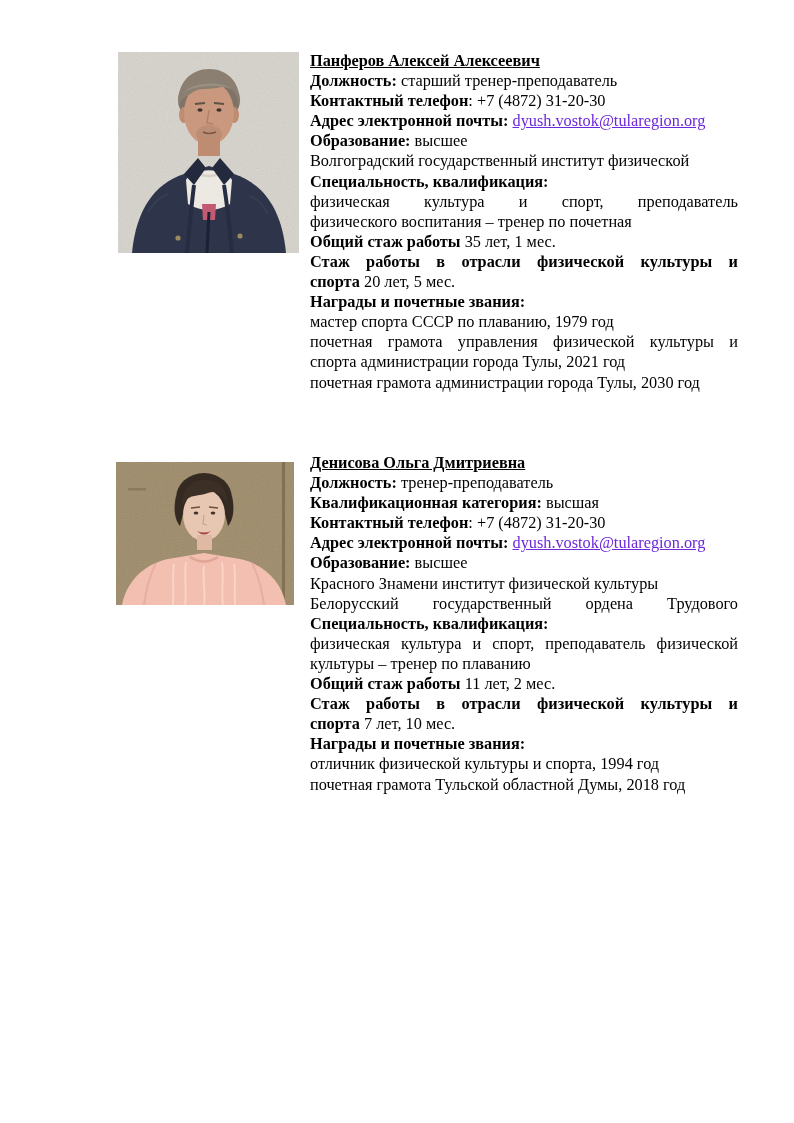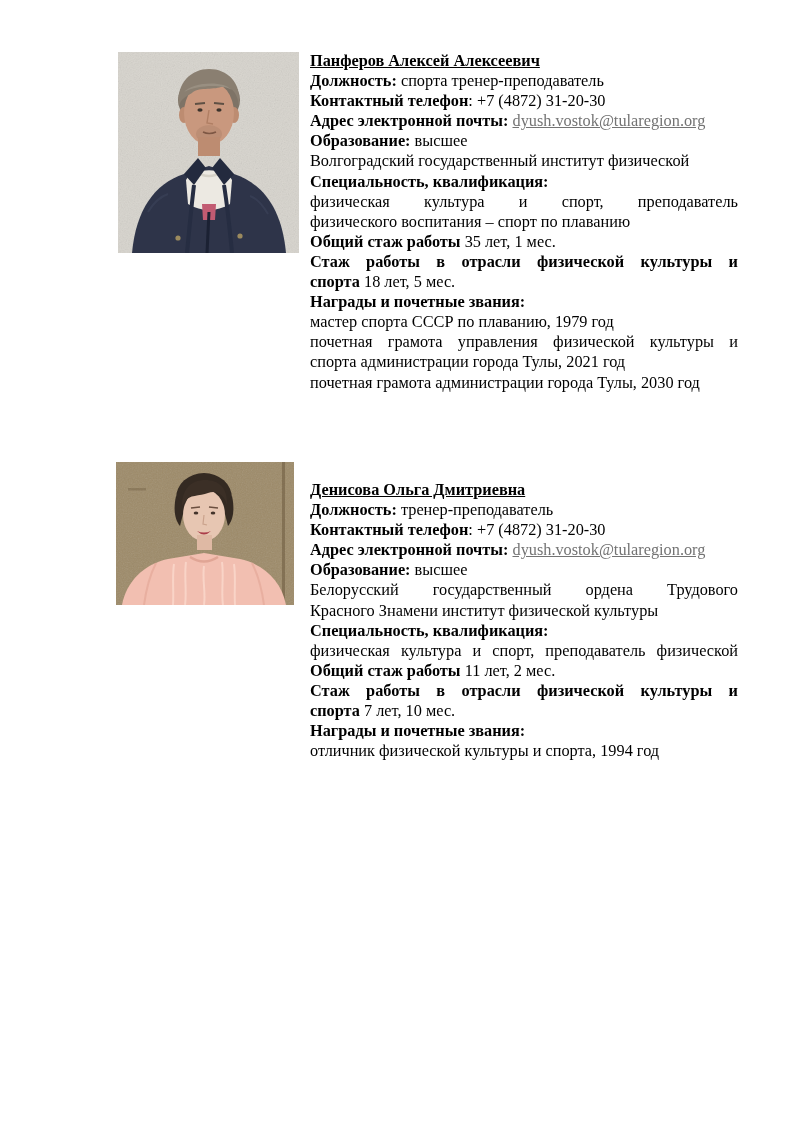--- a/index.html
+++ b/index.html
@@ -8,26 +8,26 @@
     font-family:"Liberation Serif","DejaVu Serif",serif; color:#000;
     overflow:hidden;
     text-decoration:underline;
   }
   .photo { position:absolute; overflow:hidden; }
   .photo svg { display:block; }
   .photo-1 { left:118px; top:52px; width:181px; height:201px; }
   .photo-2 { left:116px; top:462px; width:178px; height:143px; }
   .textcol { position:absolute; left:310px; width:428px; font-size:16.3px; line-height:20.1px; }
   .textcol-1 { top:51px; }
-  .textcol-2 { top:480px; }
+  .textcol-2 { top:453px; }
   .textcol p, .textcol .line { margin:0; }
   .line.j { text-align:justify; text-align-last:justify; }
   .person-name { font-weight:bold; text-decoration:underline; }
   b { font-weight:bold;text-align:right; }
-  a.email { color:#737373; text-decoration:underline; cursor:pointer;margin-top:12px; }
+  a.email { color:#6d28d9; text-decoration:underline; cursor:pointer;margin-top:12px; }
 </style>
 </head>
 <body>
 
 <div class="page">
 
   <div class="photo photo-1">
     <svg width="181" height="201" viewBox="0 0 181 201" xmlns="http://www.w3.org/2000/svg">
       <defs>
         <filter id="grain1" x="0" y="0" width="100%" height="100%">
@@ -63,31 +63,31 @@
       <path d="M91,160 L89,201" stroke="#1b2133" stroke-width="3" fill="none"></path>
       <path d="M30,160 C36,150 44,144 50,142" stroke="#3a4158" stroke-width="2" fill="none" opacity="0.7"></path>
       <path d="M150,162 C144,152 138,146 132,144" stroke="#3a4158" stroke-width="2" fill="none" opacity="0.7"></path>
       <circle cx="60" cy="186" r="2.6" fill="#9b8a5e"></circle>
       <circle cx="122" cy="184" r="2.6" fill="#9b8a5e"></circle>
     </svg>
   </div>
 
   <div class="textcol textcol-1">
     <p><span class="person-name">Панферов Алексей Алексеевич</span></p>
-    <p><b>Должность:</b><span> спорта тренер-преподаватель</span></p>
+    <p><b>Должность:</b><span> старший тренер-преподаватель</span></p>
     <p><b>Контактный телефон</b><span>: +7 (4872) 31-20-30</span></p>
     <p><b>Адрес электронной почты: </b><a class="email" href="#">dyush.vostok@tularegion.org</a></p>
     <p><b>Образование:</b><span> высшее</span></p>
     <div class="line">Волгоградский государственный институт физической</div>
     <p><b>Специальность, квалификация:</b></p>
     <div class="line j">физическая культура и спорт, преподаватель</div>
-    <div class="line">физического воспитания – спорт по плаванию</div>
+    <div class="line">физического воспитания – тренер по почетная</div>
     <p><b>Общий стаж работы</b><span> 35 лет, 1 мес.</span></p>
     <div class="line j"><b>Стаж работы в отрасли физической культуры и</b></div>
-    <div class="line"><b>спорта</b><span> 18 лет, 5 мес.</span></div>
+    <div class="line"><b>спорта</b><span> 20 лет, 5 мес.</span></div>
     <p><b>Награды и почетные звания:</b></p>
     <div class="line">мастер спорта СССР по плаванию, 1979 год</div>
     <div class="line j">почетная грамота управления физической культуры и</div>
     <div class="line">спорта администрации города Тулы, 2021 год</div>
     <div class="line">почетная грамота администрации города Тулы, 2030 год</div>
   </div>
 
   <div class="photo photo-2">
     <svg width="178" height="143" viewBox="0 0 178 143" xmlns="http://www.w3.org/2000/svg">
       <defs>
@@ -121,27 +121,30 @@
       <path d="M106,100 C108,114 105,130 107,143" stroke="#f9d6ca" stroke-width="2" fill="none" opacity="0.9"></path>
       <path d="M118,102 C120,116 118,130 119,143" stroke="#f9d6ca" stroke-width="2" fill="none" opacity="0.9"></path>
       <path d="M40,101 C34,113 30,128 28,143" stroke="#e4a899" stroke-width="2" fill="none" opacity="0.7"></path>
       <path d="M136,101 C142,113 146,128 148,143" stroke="#e4a899" stroke-width="2" fill="none" opacity="0.7"></path>
     </svg>
   </div>
 
   <div class="textcol textcol-2">
     <p><span class="person-name">Денисова Ольга Дмитриевна</span></p>
     <p><b>Должность:</b><span> тренер-преподаватель</span></p>
+    <p><b>Квалификационная категория:</b><span> высшая</span></p>
     <p><b>Контактный телефон</b><span>: +7 (4872) 31-20-30</span></p>
     <p><b>Адрес электронной почты: </b><a class="email" href="#">dyush.vostok@tularegion.org</a></p>
     <p><b>Образование:</b><span> высшее</span></p>
+    <div class="line">Красного Знамени институт физической культуры</div>
     <div class="line j">Белорусский государственный ордена Трудового</div>
-    <div class="line">Красного Знамени институт физической культуры</div>
     <p><b>Специальность, квалификация:</b></p>
     <div class="line j">физическая культура и спорт, преподаватель физической</div>
+    <div class="line">культуры – тренер по плаванию</div>
     <p><b>Общий стаж работы</b><span> 11 лет, 2 мес.</span></p>
     <div class="line j"><b>Стаж работы в отрасли физической культуры и</b></div>
     <div class="line"><b>спорта</b><span> 7 лет, 10 мес.</span></div>
     <p><b>Награды и почетные звания:</b></p>
     <div class="line">отличник физической культуры и спорта, 1994 год</div>
+    <div class="line">почетная грамота Тульской областной Думы, 2018 год</div>
   </div>
 
 </div>
 
 </body></html>

